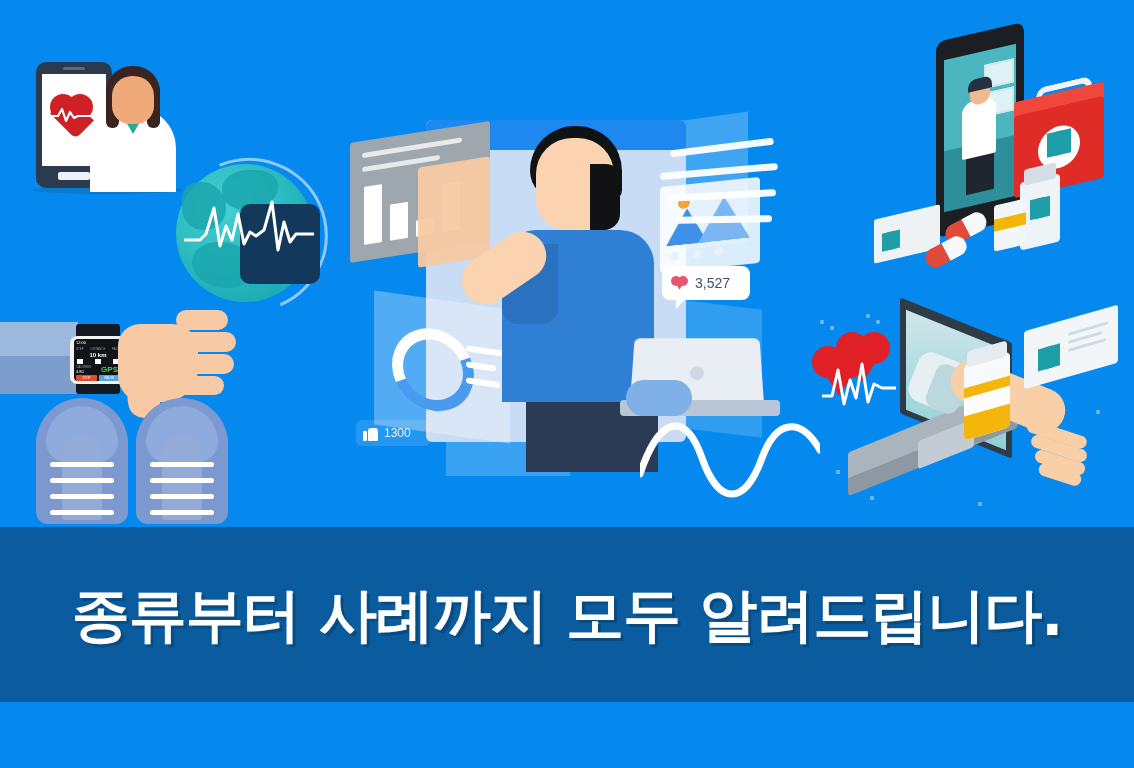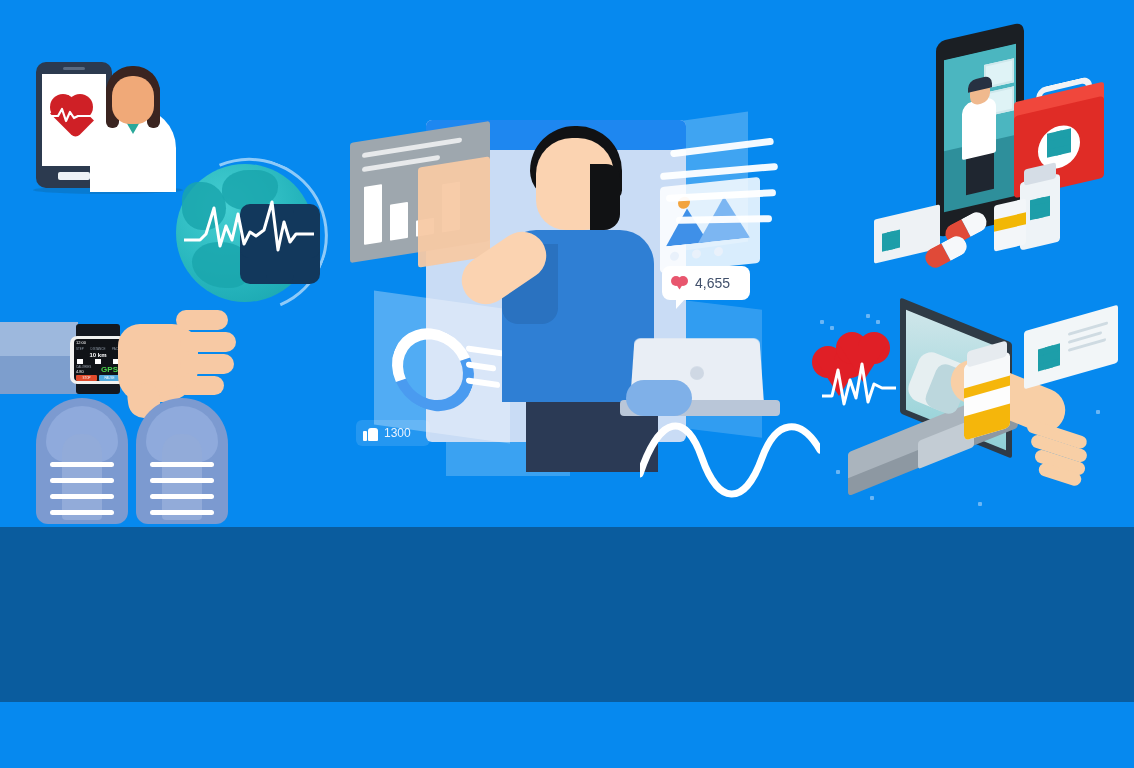--- a/index.html
+++ b/index.html
@@ -402,21 +402,21 @@
     <svg class="curvy" viewBox="0 0 180 110">
       <path d="M0,70 C20,10 46,8 62,54 C78,100 104,104 122,54 C136,16 160,12 180,46" fill="none" stroke="#ffffff" stroke-width="7" stroke-linecap="round"></path>
     </svg>
 
     <div class="abs heart-badge">
       <span class="hrt">
         <span class="a"></span>
           <span class="b"></span>
           <span class="c"></span>
       </span>
-      <span class="num">4,655</span>
+      <span class="num">3,527</span>
     </div>
     <div class="abs heart-tail"></div>
 
     <div class="abs like-badge">
       <span class="thumb-ic">
         <span class="pad"></span>
           <span class="up"></span>
       </span>
       <span class="num">1300</span>
     </div>
@@ -509,16 +509,17 @@
 
     <div class="abs med-box">
       <span class="cr"></span>
       <span class="med-ln" style="left:44px;top:14px;width:40px;"></span>
       <span class="med-ln" style="left:44px;top:22px;width:34px;"></span>
       <span class="med-ln" style="left:44px;top:30px;width:38px;"></span>
     </div>
   </div>
 
   <div class="abs banner">
+    <div class="banner-line line2">종류부터 사례까지 모두 알려드립니다.</div>
   </div>
 
   <div class="abs bottom-strip"></div>
 </div>
 
 </body></html>

